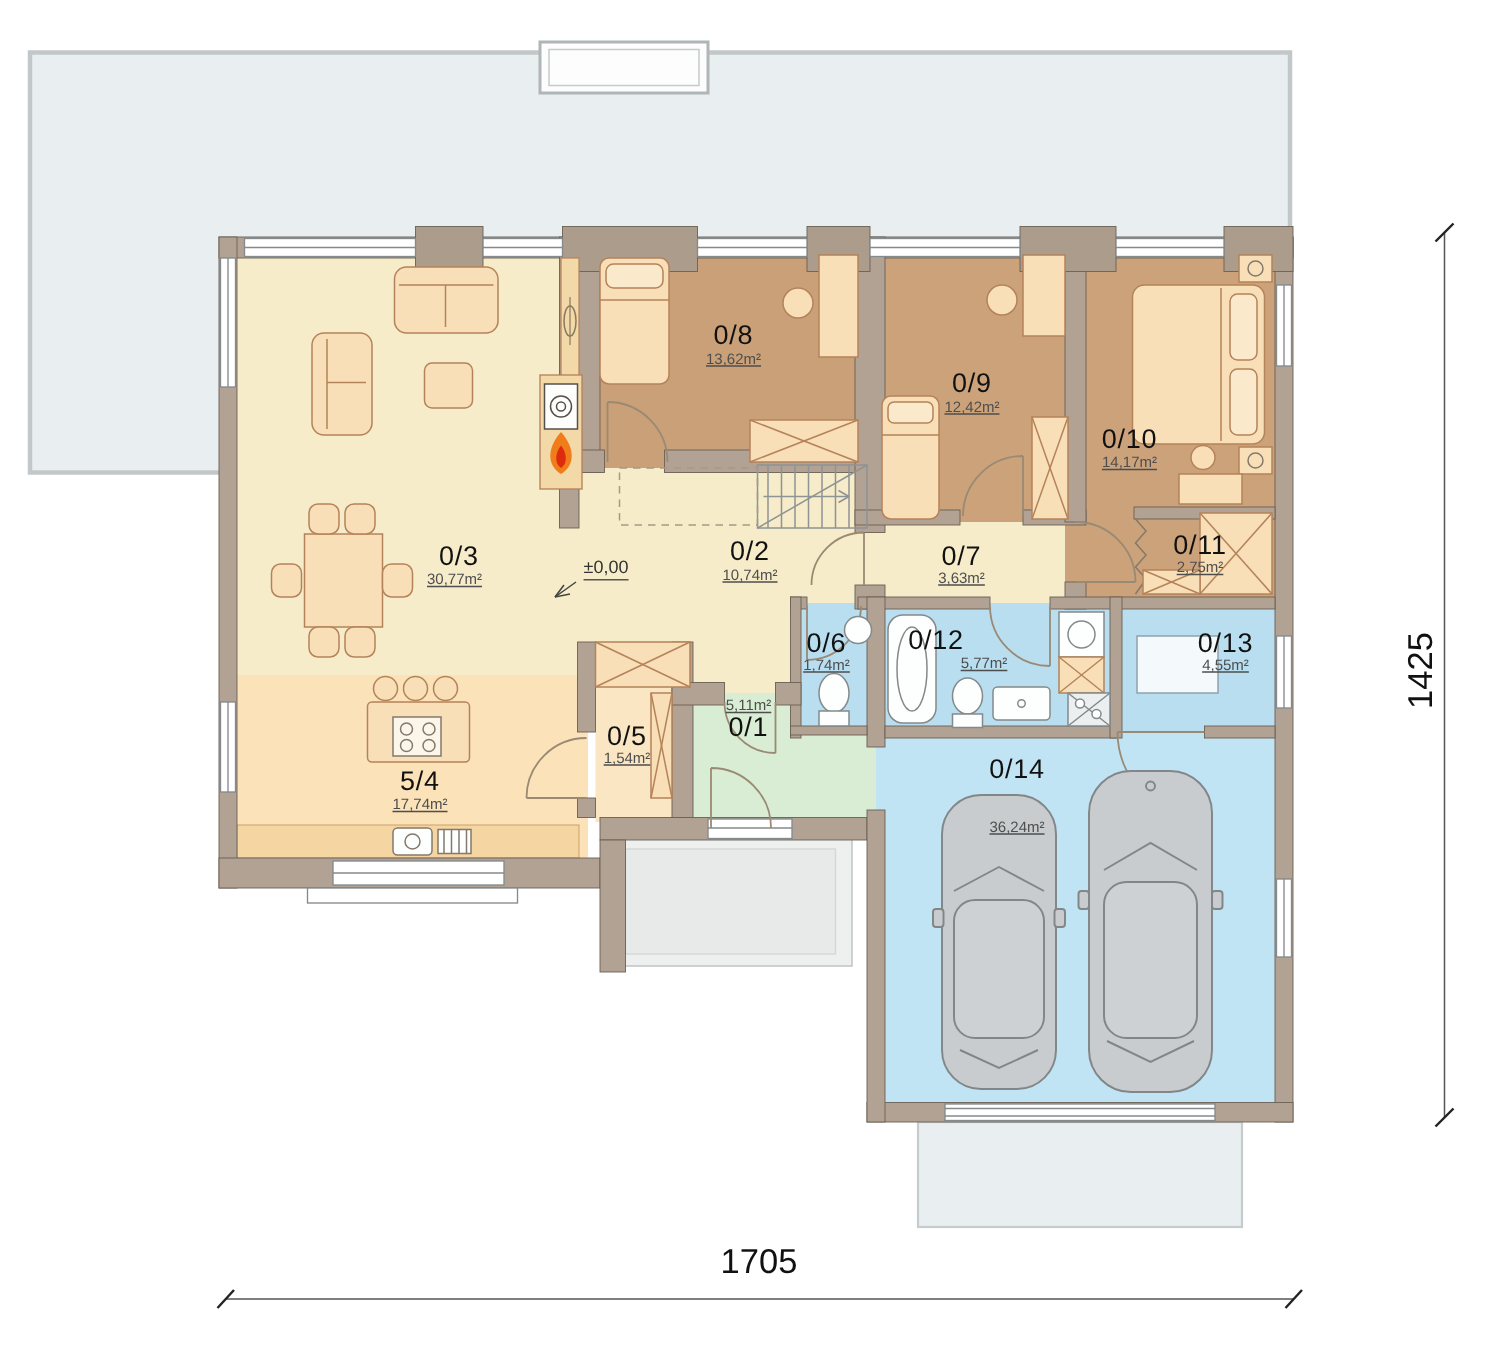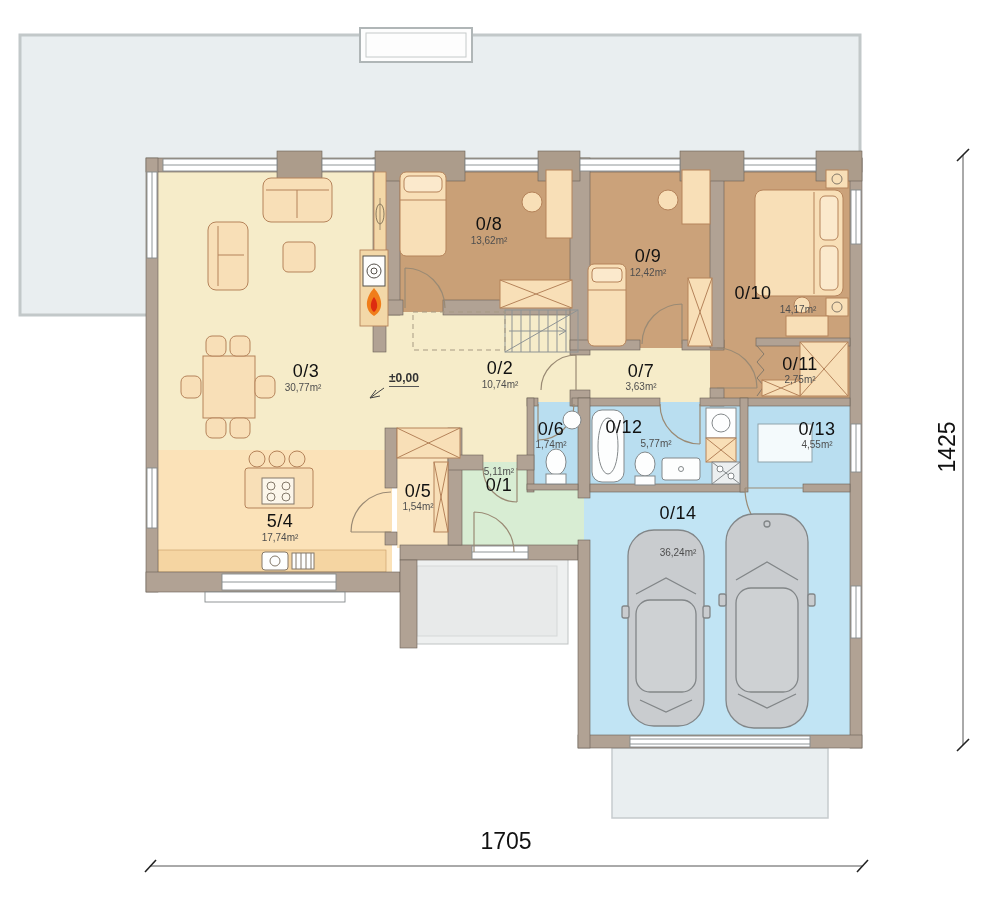--- a/index.html
+++ b/index.html
@@ -1,22 +1,22 @@
 <!DOCTYPE html>
 <html><head>
 <meta charset="utf-8">
 <style>
   html,body{margin:0;padding:0;background:#fff;font-family:"Liberation Sans",sans-serif;}
   #plan{position:relative;width:1000px;height:904px;background:#ffffff;overflow:hidden;}
   #plan svg{position:absolute;left:0;top:0;}
   .rn{position:absolute;transform:translate(-50%,-50%);font-size:18px;color:#111;letter-spacing:.5px;white-space:nowrap;}
-  .ra{position:absolute;transform:translate(-50%,-50%);font-size:10px;color:#4e4e4e;white-space:nowrap;}
+  .ra{position:absolute;transform:translate(-50%,-50%);font-size:10px;color:#4e4e4e;white-space:nowrap;text-decoration:underline;}
   .dim{position:absolute;transform:translate(-50%,-50%);font-size:23px;color:#111;white-space:nowrap;}
   .dim.vert{transform:translate(-50%,-50%) rotate(-90deg);}
-  .lvl{position:absolute;transform:translate(-50%,-50%);font-size:12px;color:#333;border-bottom:1px solid #555;padding-bottom:1px;white-space:nowrap;font-weight:bold;}
+  .lvl{position:absolute;transform:translate(-50%,-50%);font-size:12px;color:#333;border-bottom:1px solid #555;padding-bottom:1px;white-space:nowrap;}
 </style>
 </head>
 <body>
 
 <div id="plan">
 <svg width="1000" height="904" viewBox="0 0 1000 904" xmlns="http://www.w3.org/2000/svg">
 
   <g>
     <rect x="20" y="35" width="840" height="280" fill="#e9eef0" stroke="#c2c8c9" stroke-width="3"></rect>
   </g>
@@ -342,21 +342,21 @@
   <div class="ra" style="left:418px;top:506px">1,54m²</div>
   <div class="rn" style="left:551px;top:429px">0/6</div>
   <div class="ra" style="left:551px;top:444px">1,74m²</div>
   <div class="rn" style="left:641px;top:371px">0/7</div>
   <div class="ra" style="left:641px;top:386px">3,63m²</div>
   <div class="rn" style="left:489px;top:224px">0/8</div>
   <div class="ra" style="left:489px;top:240px">13,62m²</div>
   <div class="rn" style="left:648px;top:256px">0/9</div>
   <div class="ra" style="left:648px;top:272px">12,42m²</div>
   <div class="rn" style="left:753px;top:293px">0/10</div>
-  <div class="ra" style="left:798px;top:309px">14,17m²</div>
+  <div class="ra" style="left:753px;top:309px">14,17m²</div>
   <div class="rn" style="left:800px;top:364px">0/11</div>
   <div class="ra" style="left:800px;top:379px">2,75m²</div>
   <div class="rn" style="left:624px;top:427px">0/12</div>
   <div class="ra" style="left:656px;top:443px">5,77m²</div>
   <div class="rn" style="left:817px;top:429px">0/13</div>
   <div class="ra" style="left:817px;top:444px">4,55m²</div>
   <div class="rn" style="left:678px;top:513px">0/14</div>
   <div class="ra" style="left:678px;top:552px">36,24m²</div>
 
   <div class="lvl" style="left:404px;top:379px">±0,00</div>

